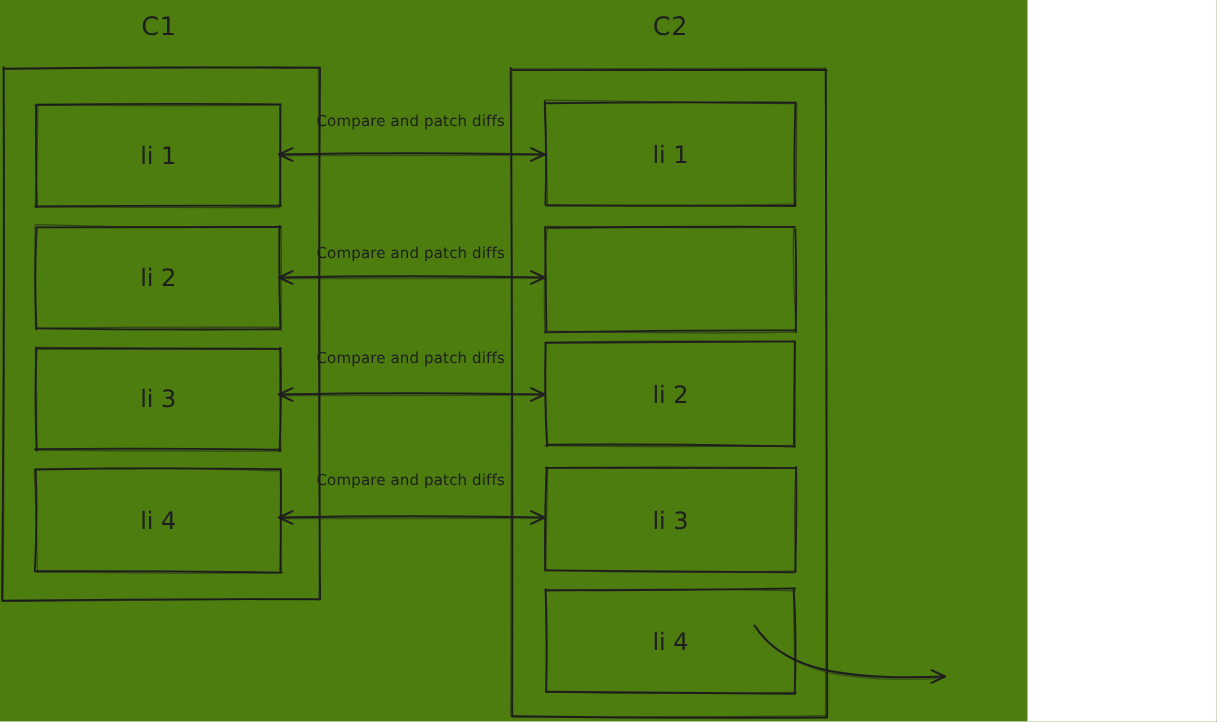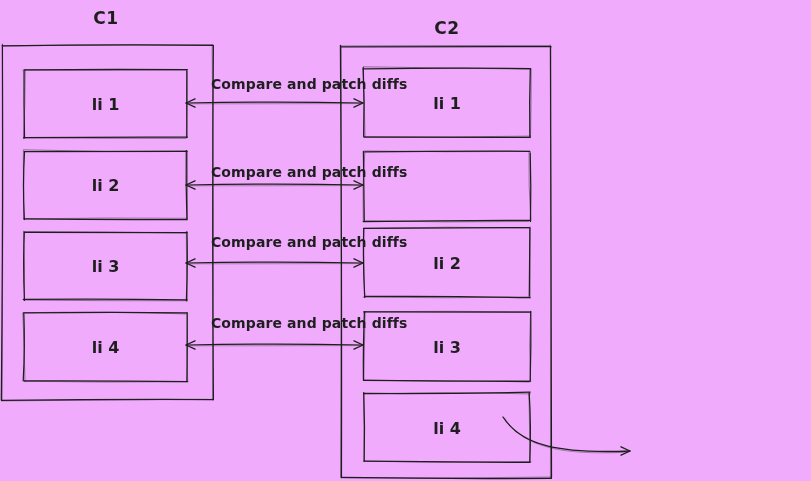--- a/index.html
+++ b/index.html
@@ -6,25 +6,24 @@
   html, body {
     margin: 0;
     padding: 0;
     background: #ffffff;
   }
   body {
     font-family: "DejaVu Sans", sans-serif;
   }
   #canvas {
     position: relative;
-    width: 811px;
+    width: 685px;
     height: 481px;
-    background: #f0abfc;
+    background: #4d7c0f;
     overflow: hidden;
-    font-weight: bold;
   }
   #sketch {
     position: absolute;
     left: 0;
     top: 0;
     width: 811px;
     height: 481px;
   }
   .lbl {
     position: absolute;
@@ -39,21 +38,21 @@
     transform: translateX(-50%);
   }
   .node-label {
     font-size: 16px;
     transform: translate(-50%, -50%);
   }
   .node-label.big {
     font-size: 17px;
   }
   .edge-label {
-    font-size: 14px;
+    font-size: 10px;
     letter-spacing: 0.1px;
   }
   .annotation {
     font-size: 19px;
     letter-spacing: 0.4px;
     transform: translateY(-50%);
   }
 </style>
 </head>
 <body>
@@ -202,21 +201,21 @@
         <path d="M 503 417 C 521 445 , 558 454 , 630 451" fill="none" stroke="#1e1e1e" stroke-width="1.3" stroke-linecap="round" stroke-linejoin="round"></path>
         <path d="M 504.5 418 C 523 447 , 560 455.5 , 628 452.2" fill="none" stroke="#1e1e1e" stroke-width="0.8" stroke-linecap="round" stroke-linejoin="round" opacity="0.45"></path>
         <path d="M 621 446.8 L 630 451 L 621 455.2" fill="none" stroke="#1e1e1e" stroke-width="1.3" stroke-linecap="round" stroke-linejoin="round"></path>
       </g>
     </svg>
 <div class="lbl container-title" style="left: 106px; top: 8px;">C1</div>
     <div class="lbl node-label" style="left: 105.5px; top: 104px;">li 1</div>
     <div class="lbl node-label" style="left: 105.5px; top: 185px;">li 2</div>
     <div class="lbl node-label" style="left: 105.5px; top: 266px;">li 3</div>
     <div class="lbl node-label" style="left: 105.5px; top: 347px;">li 4</div>
-    <div class="lbl container-title" style="left: 447px; top: 18px;">C2</div>
+    <div class="lbl container-title" style="left: 447px; top: 8px;">C2</div>
     <div class="lbl node-label" style="left: 447px; top: 102.5px;">li 1</div>
     <div class="lbl node-label" style="left: 447px; top: 262.5px;">li 2</div>
     <div class="lbl node-label" style="left: 447px; top: 346.5px;">li 3</div>
     <div class="lbl node-label" style="left: 447px; top: 427.5px;">li 4</div>
     <div class="lbl edge-label" style="left: 211px; top: 76px;">Compare and patch diffs</div>
     <div class="lbl edge-label" style="left: 211px; top: 164px;">Compare and patch diffs</div>
     <div class="lbl edge-label" style="left: 211px; top: 234px;">Compare and patch diffs</div>
     <div class="lbl edge-label" style="left: 211px; top: 315px;">Compare and patch diffs</div>
   </div>
 

